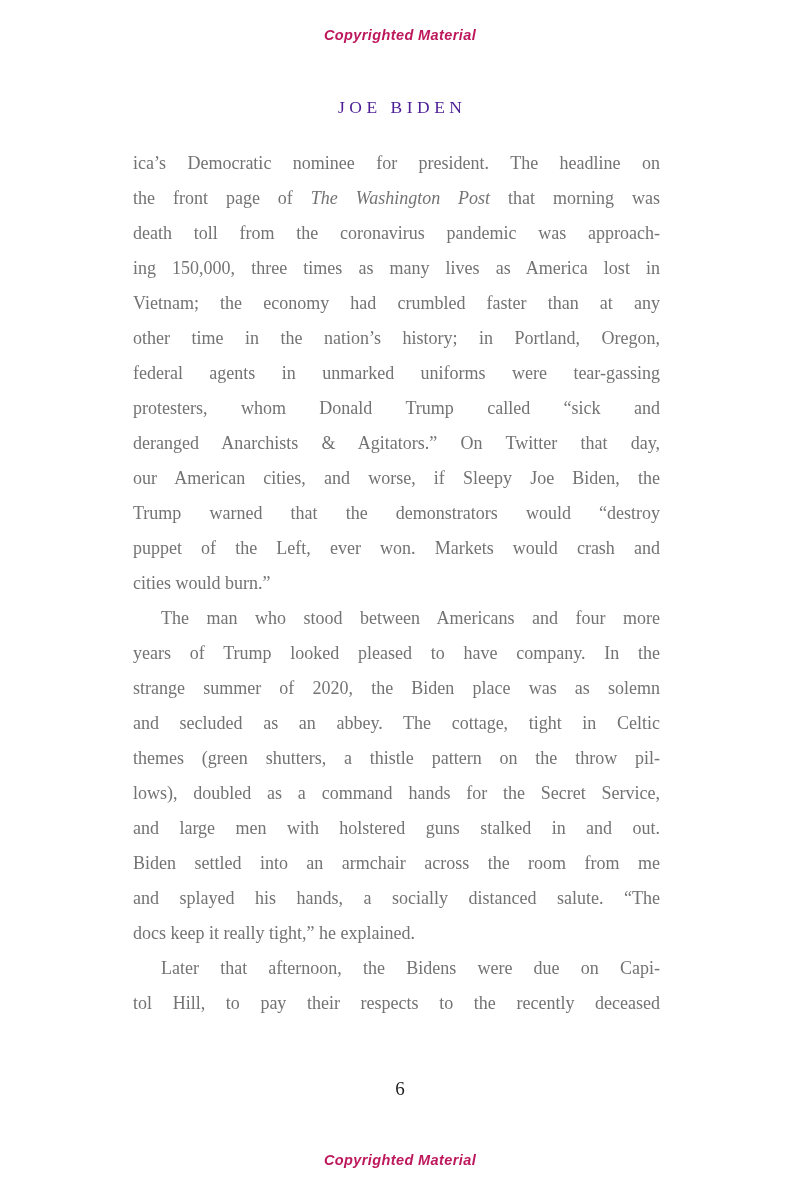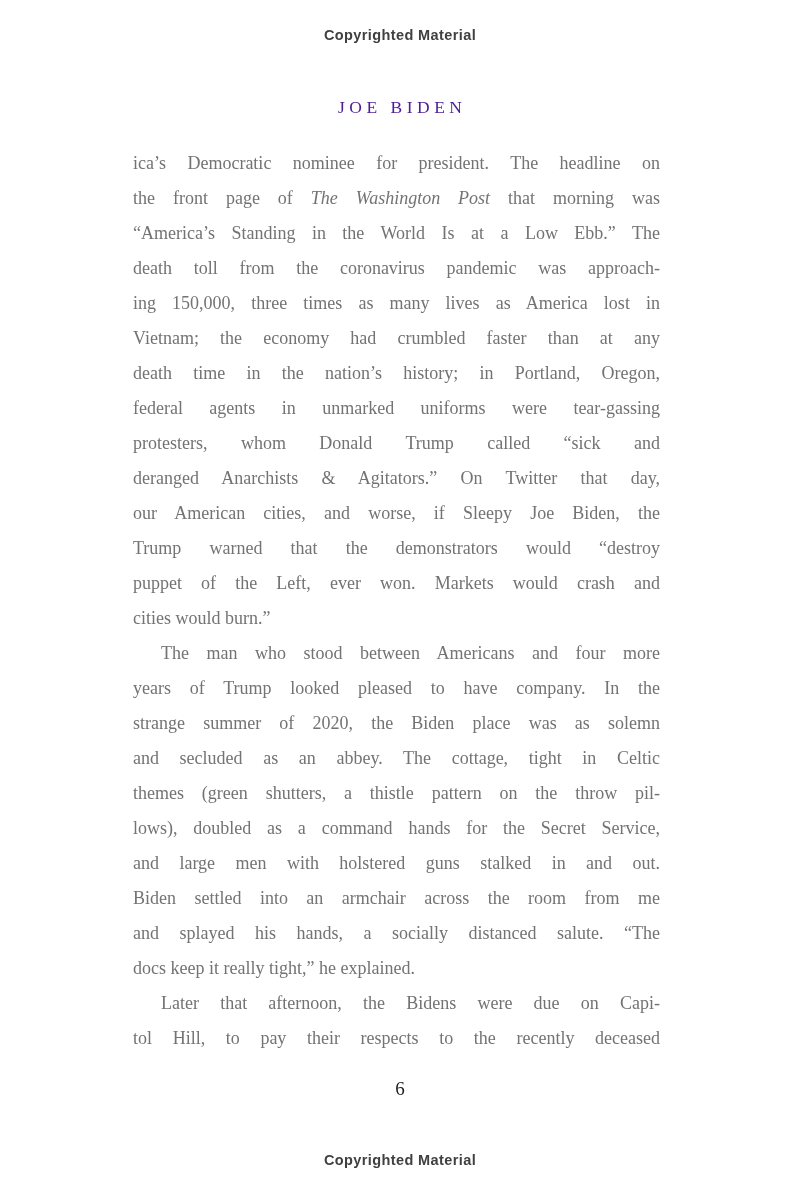--- a/index.html
+++ b/index.html
@@ -11,21 +11,22 @@
     overflow: hidden;
   }
   .copyright {
     position: absolute;
     width: 100%;
     text-align: center;
     font-family: "Liberation Sans", sans-serif;
     font-weight: bold;
     font-size: 14.5px;
     letter-spacing: 0.4px;
-    color: #404040;
+    color: #be185d;
+    font-style: italic;
   }
   .copyright.top { top: 27px; }
   .copyright.bottom { top: 1152px; }
   .running-header {
     position: absolute;
     top: 97px;
     width: 100%;
     text-align: center;
     font-family: "Liberation Serif", serif;
     font-size: 17.5px;
@@ -69,25 +70,24 @@
 <body>
 
 <div class="copyright top">Copyrighted Material</div>
 
 <div class="running-header">JOE BIDEN</div>
 
 <div class="text-block">
     <div class="para">
       <div class="line"><span>ica’s Democratic nominee for president. The headline on</span></div>
       <div class="line"><span>the front page of </span><i>The Washington Post</i><span> that morning was</span></div>
-      <div class="line"><span>“America’s Standing in the World Is at a Low Ebb.” The</span></div>
       <div class="line"><span>death toll from the coronavirus pandemic was approach-</span></div>
       <div class="line"><span>ing 150,000, three times as many lives as America lost in</span></div>
       <div class="line"><span>Vietnam; the economy had crumbled faster than at any</span></div>
-      <div class="line"><span>death time in the nation’s history; in Portland, Oregon,</span></div>
+      <div class="line"><span>other time in the nation’s history; in Portland, Oregon,</span></div>
       <div class="line"><span>federal agents in unmarked uniforms were tear-gassing</span></div>
       <div class="line"><span>protesters, whom Donald Trump called “sick and</span></div>
       <div class="line"><span>deranged Anarchists &amp; Agitators.” On Twitter that day,</span></div>
       <div class="line"><span>our American cities, and worse, if Sleepy Joe Biden, the</span></div>
       <div class="line"><span>Trump warned that the demonstrators would “destroy</span></div>
       <div class="line"><span>puppet of the Left, ever won. Markets would crash and</span></div>
       <div class="line lastline"><span>cities would burn.”</span></div>
     </div>
     <div class="para">
       <div class="line indent"><span>The man who stood between Americans and four more</span></div>

